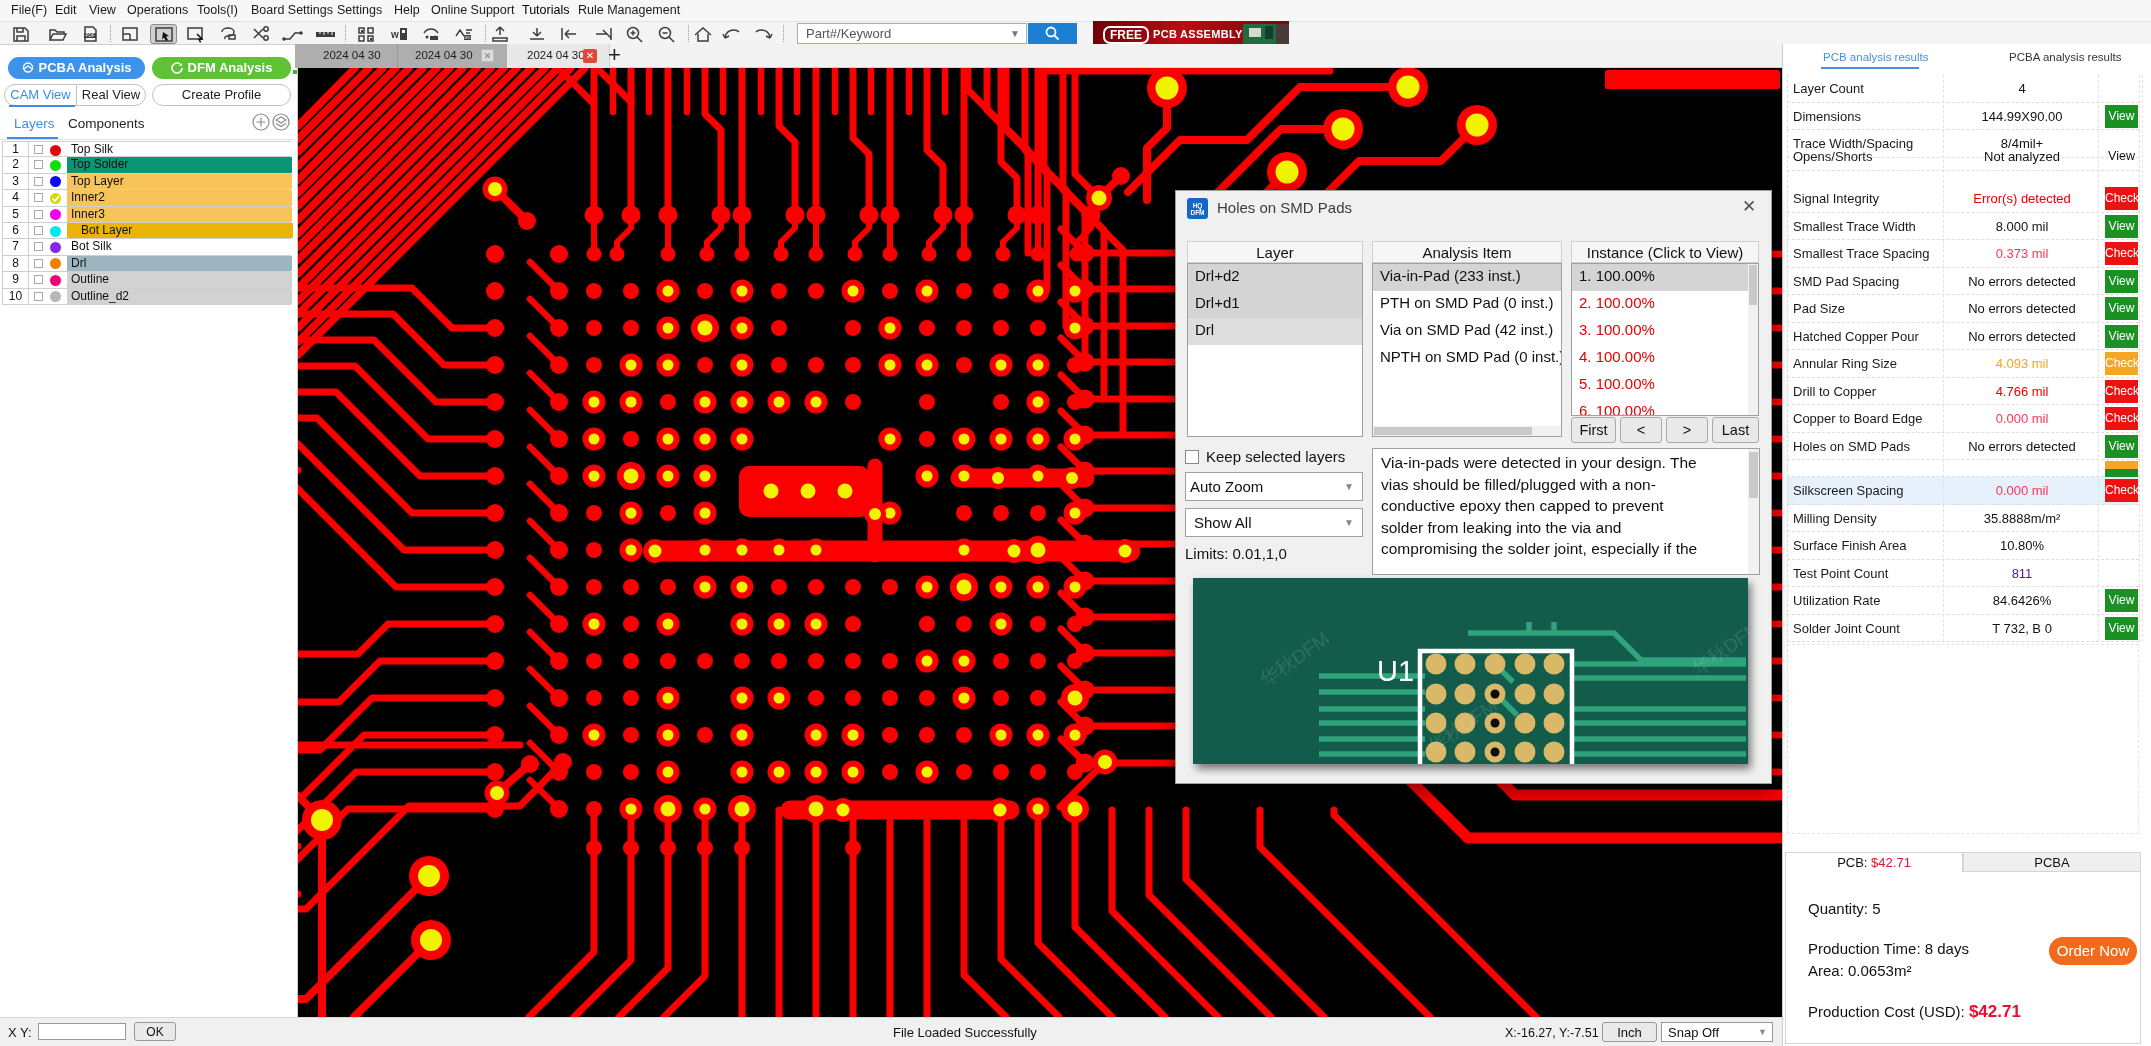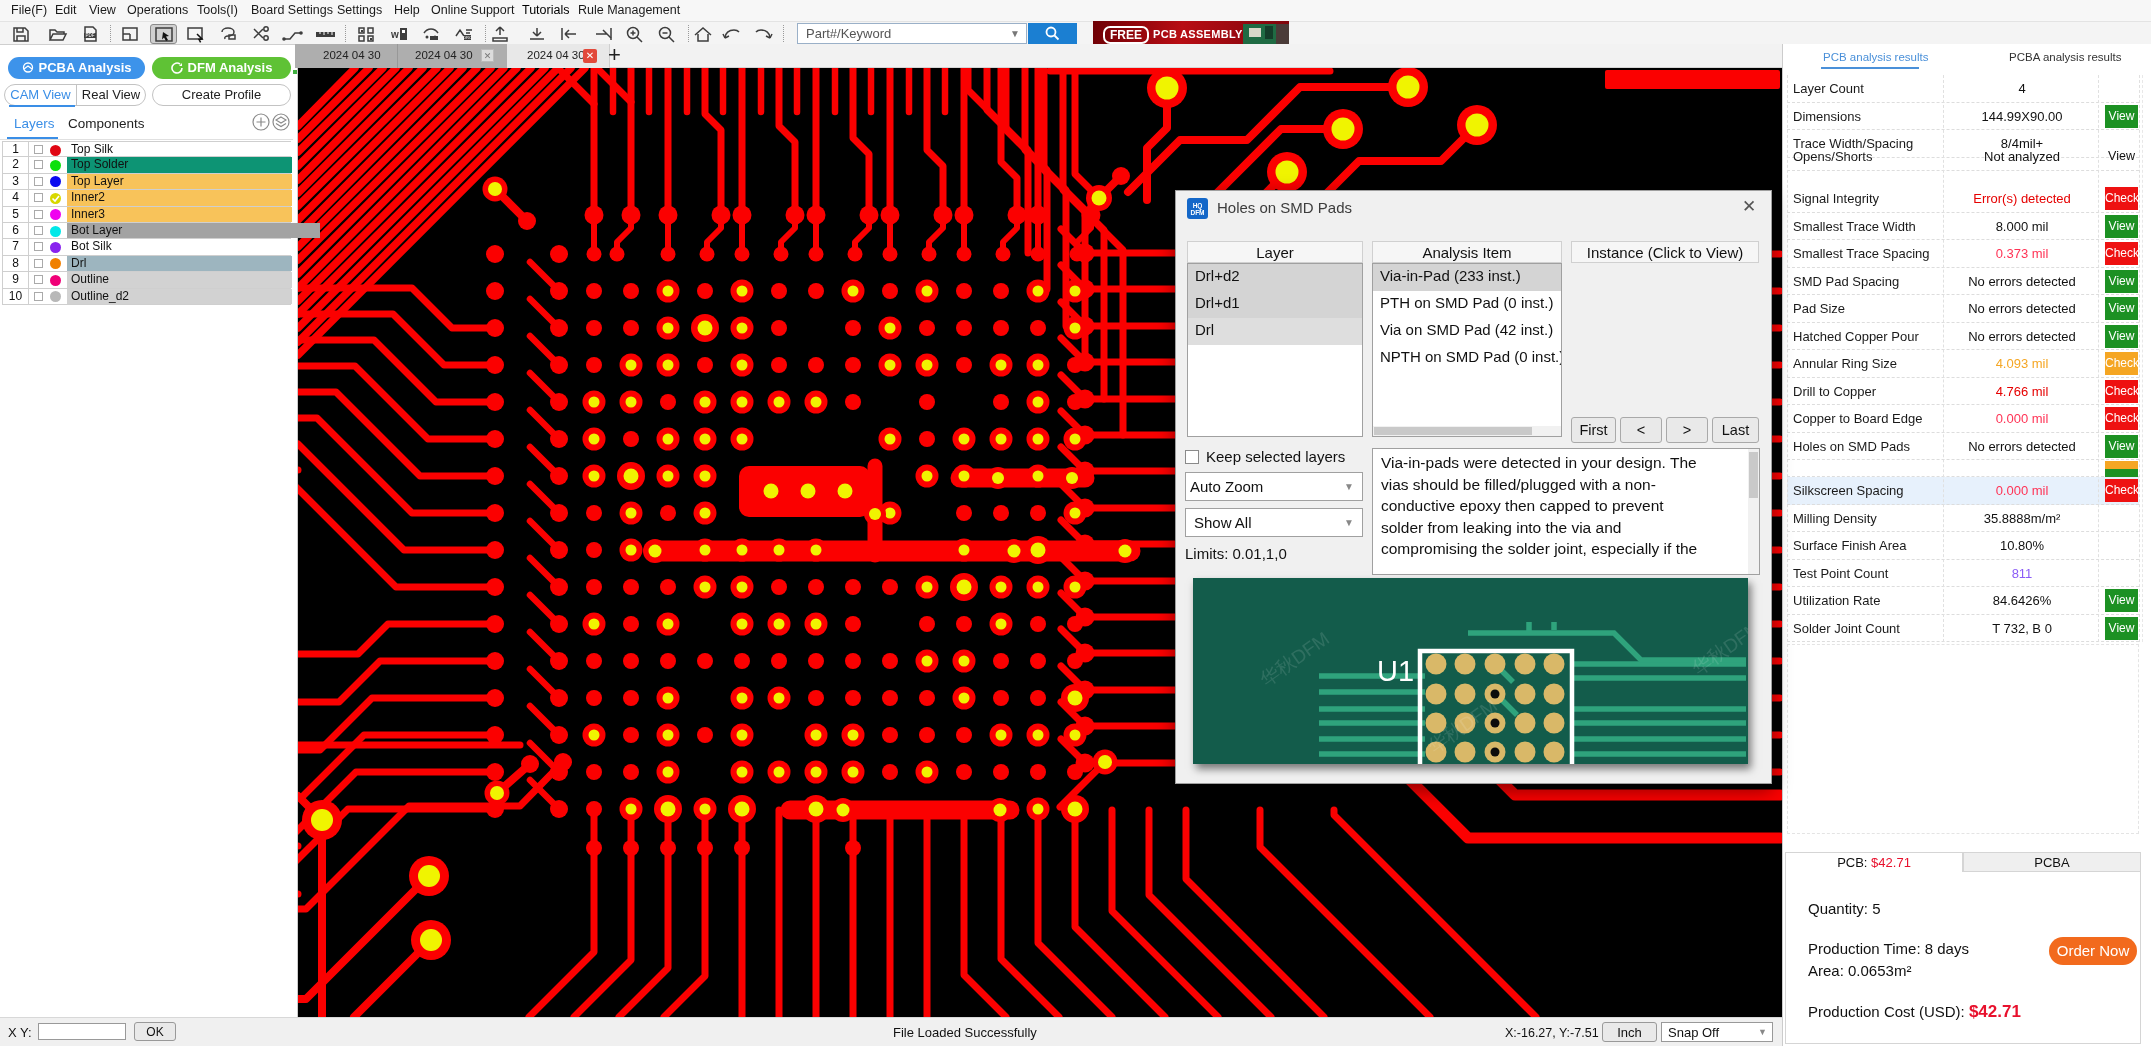--- a/index.html
+++ b/index.html
@@ -848,21 +848,21 @@
     <div class="abs" style="left:2px;top:161.6px;width:289px;height:16.4px;border:1px solid #cfcfcf;border-top-width:0px;font-size:12px;color:#111">
       <span class="abs" style="left:0;top:0;width:26px;text-align:center;line-height:15px;border-right:1px solid #cfcfcf;height:100%">5</span>
       <span class="abs" style="left:31px;top:3px;width:9px;height:9px;border:1px solid #aaa;background:#fff"></span>
       <span class="abs" style="left:47px;top:2.5px;width:11px;height:11px;border-radius:50%;background:#f000f0"></span>
       <span class="abs" style="left:64px;top:0;width:225px;height:100%;background:#f8c35a;line-height:15px;padding-left:4px">Inner3</span>
     </div>
     <div class="abs" style="left:2px;top:178.0px;width:289px;height:16.4px;border:1px solid #cfcfcf;border-top-width:0px;font-size:12px;color:#111">
       <span class="abs" style="left:0;top:0;width:26px;text-align:center;line-height:15px;border-right:1px solid #cfcfcf;height:100%">6</span>
       <span class="abs" style="left:31px;top:3px;width:9px;height:9px;border:1px solid #aaa;background:#fff"></span>
       <span class="abs" style="left:47px;top:2.5px;width:11px;height:11px;border-radius:50%;background:#00e8e8"></span>
-      <span class="abs" style="left:64px;top:0;width:253px;height:100%;background:#a3a3a3;line-height:15px;padding-left:4px">Bot Layer</span>
+      <span class="abs" style="left:64px;top:0;width:226px;height:100%;background:#eab308;line-height:15px;padding-left:14px">Bot Layer</span>
     </div>
     <div class="abs" style="left:2px;top:194.4px;width:289px;height:16.4px;border:1px solid #cfcfcf;border-top-width:0px;font-size:12px;color:#111">
       <span class="abs" style="left:0;top:0;width:26px;text-align:center;line-height:15px;border-right:1px solid #cfcfcf;height:100%">7</span>
       <span class="abs" style="left:31px;top:3px;width:9px;height:9px;border:1px solid #aaa;background:#fff"></span>
       <span class="abs" style="left:47px;top:2.5px;width:11px;height:11px;border-radius:50%;background:#8822ee"></span>
       <span class="abs" style="left:64px;top:0;width:225px;height:100%;background:#fff;line-height:15px;padding-left:4px">Bot Silk</span>
     </div>
     <div class="abs" style="left:2px;top:210.8px;width:289px;height:16.4px;border:1px solid #cfcfcf;border-top-width:0px;font-size:12px;color:#111">
       <span class="abs" style="left:0;top:0;width:26px;text-align:center;line-height:15px;border-right:1px solid #cfcfcf;height:100%">8</span>
       <span class="abs" style="left:31px;top:3px;width:9px;height:9px;border:1px solid #aaa;background:#fff"></span>
@@ -975,21 +975,21 @@
     <div class="abs" style="left:4px;top:460.5px;width:352px;height:27.5px;border-bottom:1px dashed #ddd;">
       <span class="abs" style="left:6px;top:6px;font-size:13px;color:#1a1a1a">Milling Density</span>
       <span class="abs" style="left:155px;top:6px;width:160px;text-align:center;font-size:13px;color:#111">35.8888m/m²</span>
     </div>
     <div class="abs" style="left:4px;top:488.0px;width:352px;height:27.5px;border-bottom:1px dashed #ddd;">
       <span class="abs" style="left:6px;top:6px;font-size:13px;color:#1a1a1a">Surface Finish Area</span>
       <span class="abs" style="left:155px;top:6px;width:160px;text-align:center;font-size:13px;color:#111">10.80%</span>
     </div>
     <div class="abs" style="left:4px;top:515.5px;width:352px;height:27.5px;border-bottom:1px dashed #ddd;">
       <span class="abs" style="left:6px;top:6px;font-size:13px;color:#1a1a1a">Test Point Count</span>
-      <span class="abs" style="left:155px;top:6px;width:160px;text-align:center;font-size:13px;color:#8b5cf6">811</span>
+      <span class="abs" style="left:155px;top:6px;width:160px;text-align:center;font-size:13px;color:#4c1d95">811</span>
     </div>
     <div class="abs" style="left:4px;top:543.0px;width:352px;height:27.5px;border-bottom:1px dashed #ddd;">
       <span class="abs" style="left:6px;top:6px;font-size:13px;color:#1a1a1a">Utilization Rate</span>
       <span class="abs" style="left:155px;top:6px;width:160px;text-align:center;font-size:13px;color:#111">84.6426%</span>
       <span class="abs" style="left:318px;top:2px;width:33px;height:23px;background:#1c9123;color:#fff;font-size:12px;text-align:center;line-height:23px">View</span>
     </div>
     <div class="abs" style="left:4px;top:570.5px;width:352px;height:27.5px;border-bottom:1px dashed #ddd;">
       <span class="abs" style="left:6px;top:6px;font-size:13px;color:#1a1a1a">Solder Joint Count</span>
       <span class="abs" style="left:155px;top:6px;width:160px;text-align:center;font-size:13px;color:#111">T 732, B 0</span>
       <span class="abs" style="left:318px;top:2px;width:33px;height:23px;background:#1c9123;color:#fff;font-size:12px;text-align:center;line-height:23px">View</span>
@@ -1023,20 +1023,31 @@
       <div style="height:27px;background:#d4d4d4;padding:3px 0 0 7px">Drl+d1</div>
       <div style="height:27px;background:#dedede;padding:3px 0 0 7px">Drl</div>
     </div>
     <div class="abs" style="left:196px;top:72px;width:190px;height:174px;background:#fff;border:1px solid #a0a0a0;overflow:hidden">
       <div style="height:27px;background:#d4d4d4;padding:3px 0 0 7px;white-space:nowrap">Via-in-Pad (233 inst.)</div>
       <div style="height:27px;padding:3px 0 0 7px;white-space:nowrap">PTH on SMD Pad (0 inst.)</div>
       <div style="height:27px;padding:3px 0 0 7px;white-space:nowrap">Via on SMD Pad (42 inst.)</div>
       <div style="height:27px;padding:3px 0 0 7px;white-space:nowrap">NPTH on SMD Pad (0 inst.)</div>
       <div class="abs" style="left:0;bottom:0;width:188px;height:10px;background:#f1f1f1">
         <div style="margin:1px;width:158px;height:8px;background:#c9c9c9"></div>
+      </div>
+    </div>
+    <div class="abs" style="left:395px;top:72px;width:188px;height:153px;background:#fff;border:1px solid #a0a0a0;overflow:hidden">
+      <div style="height:27px;background:#d4d4d4;padding:3px 0 0 7px">1. 100.00%</div>
+      <div style="height:27px;padding:3px 0 0 7px;color:#e60000">2. 100.00%</div>
+      <div style="height:27px;padding:3px 0 0 7px;color:#e60000">3. 100.00%</div>
+      <div style="height:27px;padding:3px 0 0 7px;color:#e60000">4. 100.00%</div>
+      <div style="height:27px;padding:3px 0 0 7px;color:#e60000">5. 100.00%</div>
+      <div style="height:27px;padding:3px 0 0 7px;color:#e60000">6. 100.00%</div>
+      <div class="abs" style="right:0;top:0;width:10px;height:151px;background:#f1f1f1">
+        <div style="margin:1px;width:8px;height:40px;background:#c9c9c9"></div>
       </div>
     </div>
     <span class="abs" style="left:395px;top:226px;width:45px;height:26px;background:#e9e9e9;border:1px solid #a9a9a9;border-radius:3px;text-align:center;line-height:25px;font-size:14.5px">First</span>
     <span class="abs" style="left:444px;top:226px;width:42px;height:26px;background:#e9e9e9;border:1px solid #a9a9a9;border-radius:3px;text-align:center;line-height:25px;font-size:14.5px">&lt;</span>
     <span class="abs" style="left:490px;top:226px;width:42px;height:26px;background:#e9e9e9;border:1px solid #a9a9a9;border-radius:3px;text-align:center;line-height:25px;font-size:14.5px">&gt;</span>
     <span class="abs" style="left:536px;top:226px;width:47px;height:26px;background:#e9e9e9;border:1px solid #a9a9a9;border-radius:3px;text-align:center;line-height:25px;font-size:14.5px">Last</span>
     <span class="abs" style="left:9px;top:259px;width:14px;height:14px;background:#fff;border:1px solid #8a8a8a"></span>
     <span class="abs" style="left:30px;top:257px;font-size:15px">Keep selected layers</span>
     <div class="abs" style="left:9px;top:281px;width:178px;height:29px;background:#fff;border:1px solid #a0a0a0;line-height:27px;padding-left:4px">Auto Zoom<span style="position:absolute;right:8px;top:0;color:#888;font-size:10px">▼</span></div>
     <div class="abs" style="left:9px;top:317px;width:178px;height:29px;background:#fff;border:1px solid #a0a0a0;line-height:27px;padding-left:8px">Show All<span style="position:absolute;right:8px;top:0;color:#888;font-size:10px">▼</span></div>

